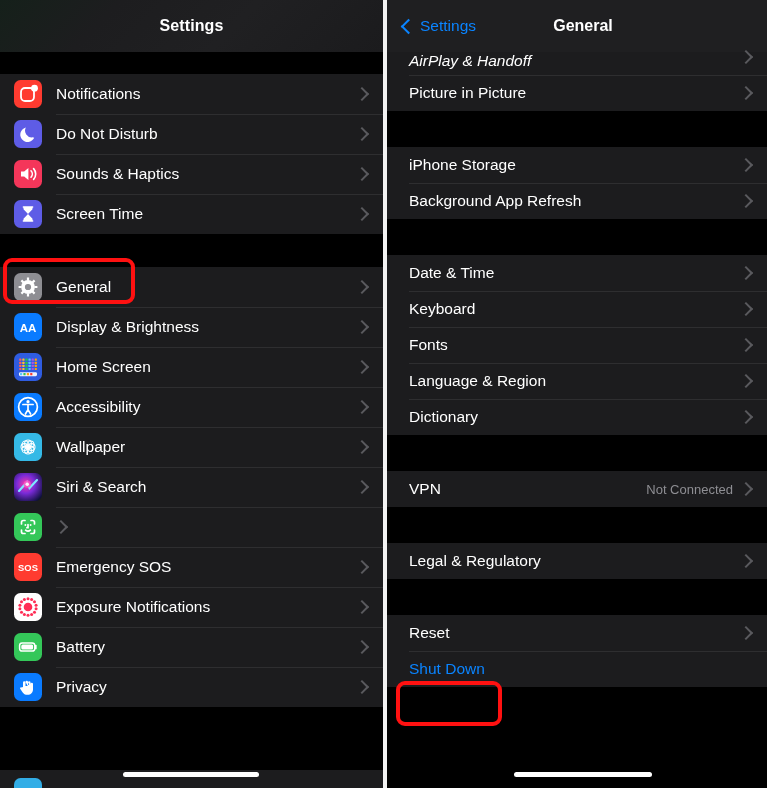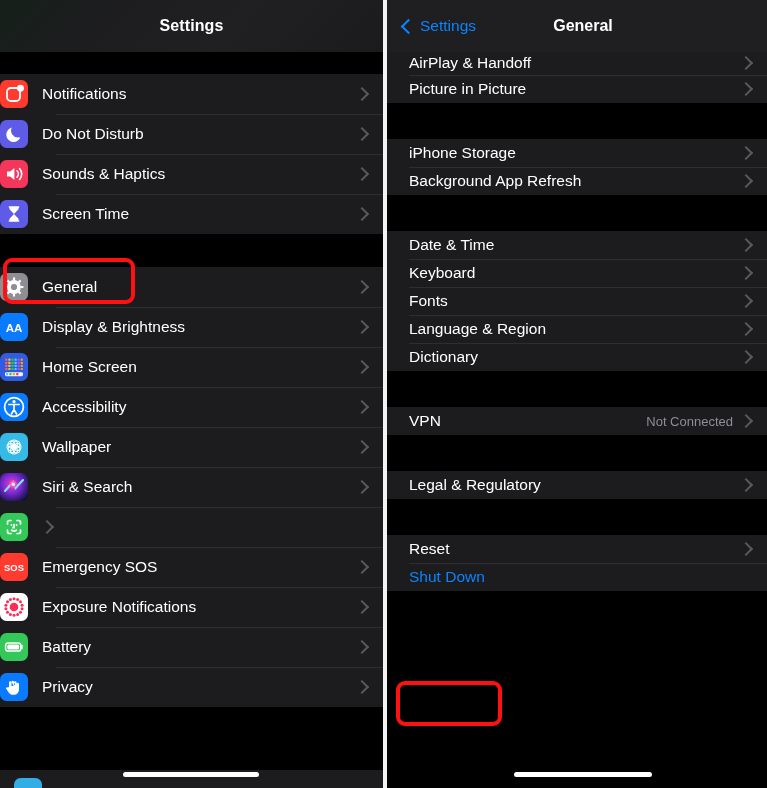--- a/index.html
+++ b/index.html
@@ -96,37 +96,38 @@
   .gap {
     background: #000;
     height: 38px;
   }
 
   .row {
     position: relative;
     display: flex;
     align-items: center;
     height: 40px;
+    padding-left: 14px;
     box-sizing: border-box;
     background: #1c1c1e;
   }
   .row + .row::before {
     content: "";
     position: absolute;
     left: 56px;
     right: 0;
     top: 0;
     height: 1px;
     background: #2e2e30;
   }
   .row-right + .row-right::before { left: 22px; }
 
   .row-right {
     padding-left: 22px;
-    height: 28px;
+    height: 36px;
   }
 
   .row-label {
     color: #fff;
     font-size: 15.5px;
     flex: 1;
     white-space: nowrap;
   }
   .row-label.blue { color: #0a84ff; }
 
@@ -463,21 +464,21 @@
     <div class="navbar-right">
       <div class="back-btn">
         <span class="chev-back"></span>
         <span>Settings</span>
       </div>
       <div class="nav-title-right">General</div>
     </div>
 
     <div id="right-body">
         <div class="group">
-          <div class="row row-right" style="height: 23px; align-items: center; padding-bottom: 1px;">
+          <div class="row row-right" style="height: 23px; align-items: flex-start; padding-bottom: 1px; font-style: italic;">
             <div class="row-label">AirPlay &amp; Handoff</div>
             <div class="chev"></div>
           </div>
           <div class="row row-right">
             <div class="row-label">Picture in Picture</div>
             <div class="chev"></div>
           </div>
         </div>
         <div class="gap" style="height: 36px;"></div>
         <div class="group">

